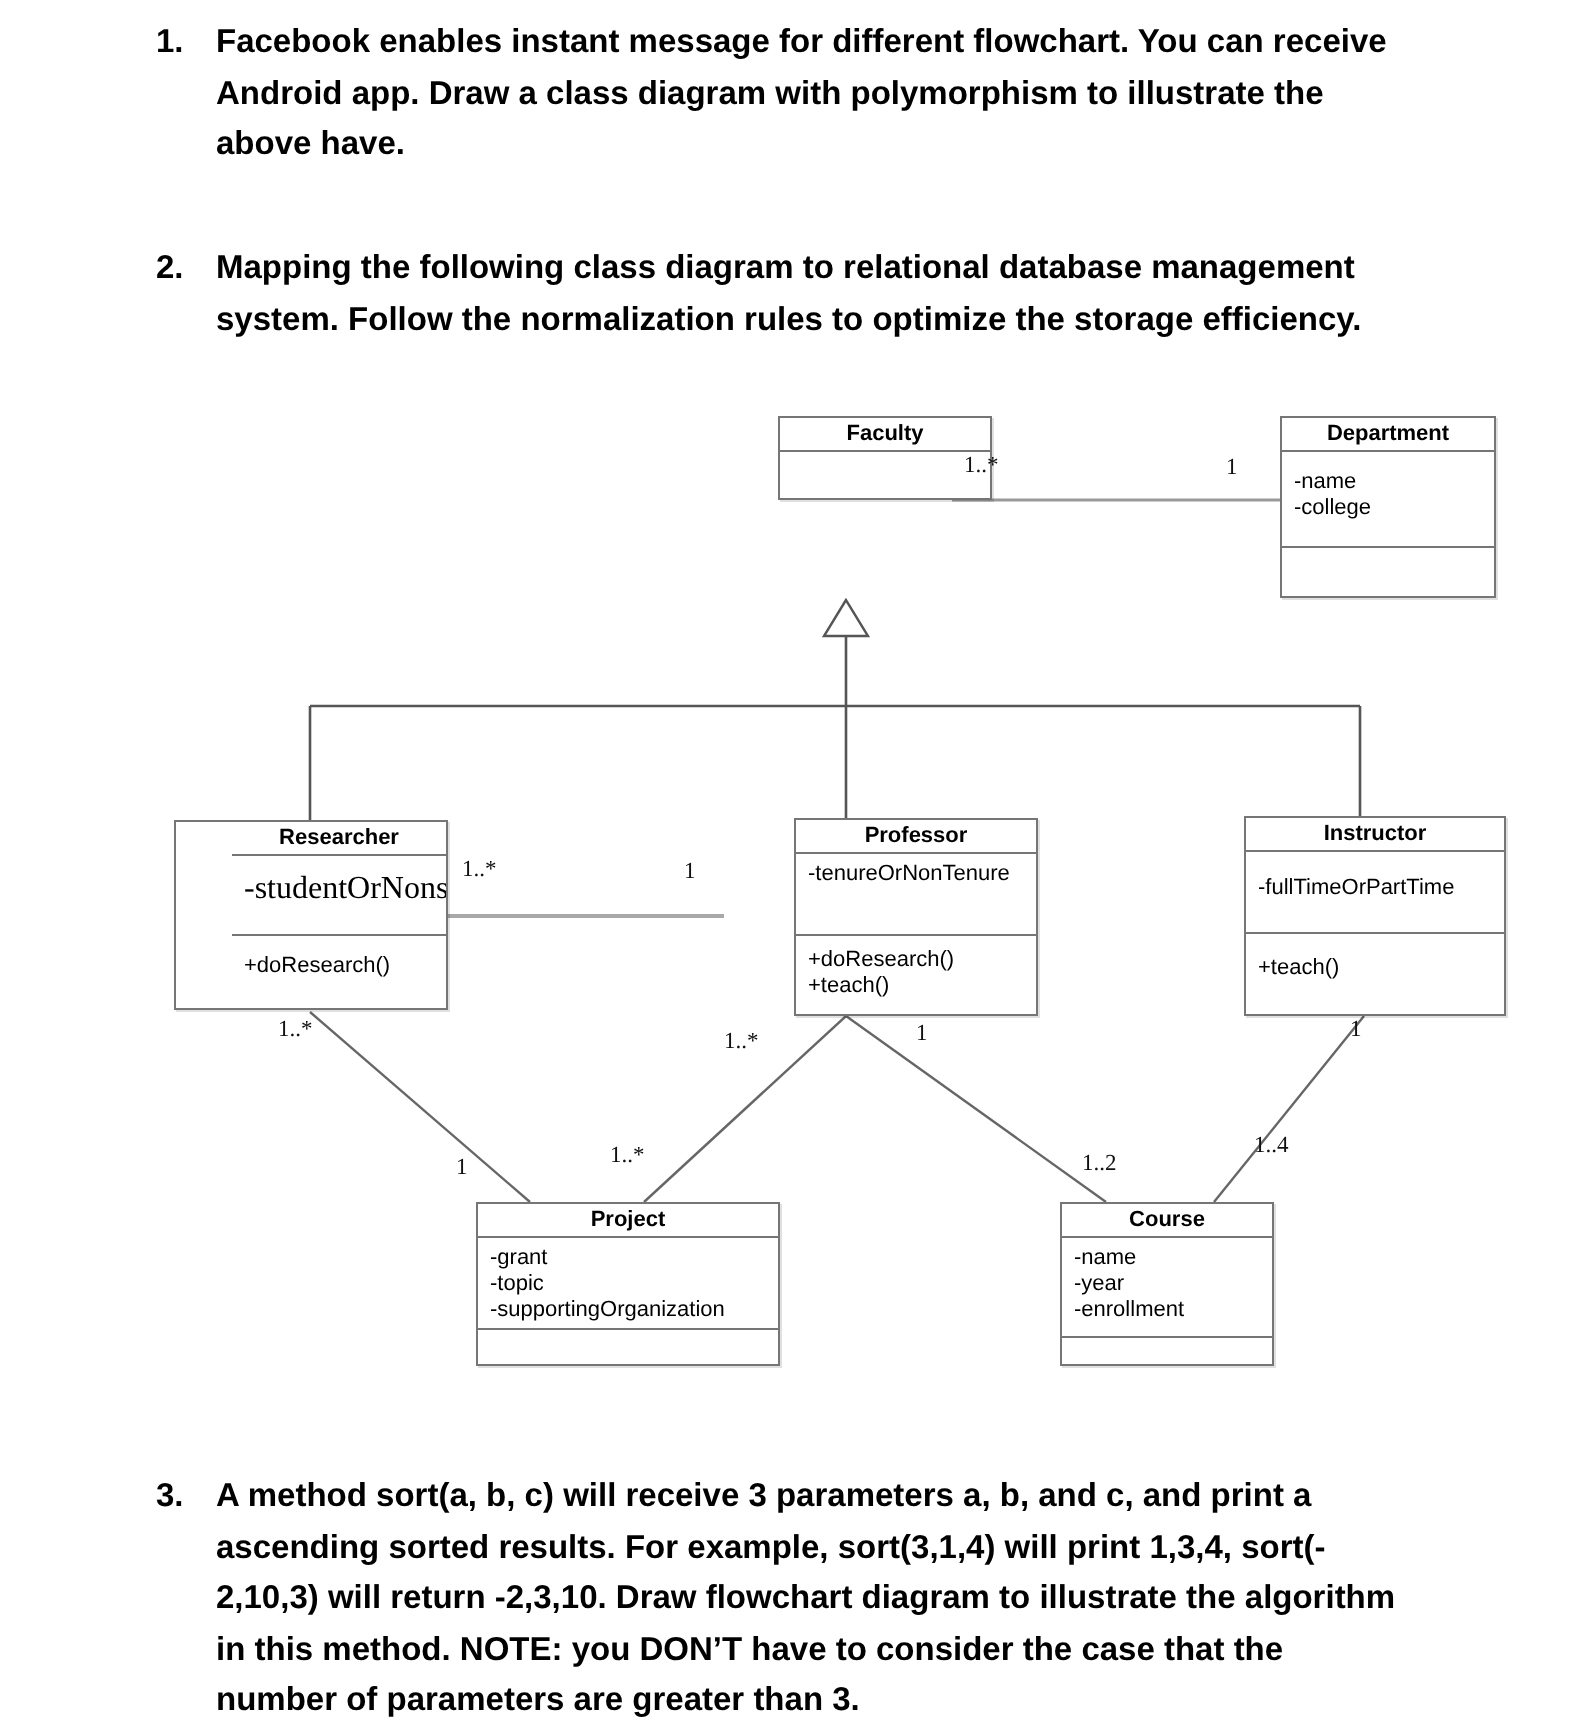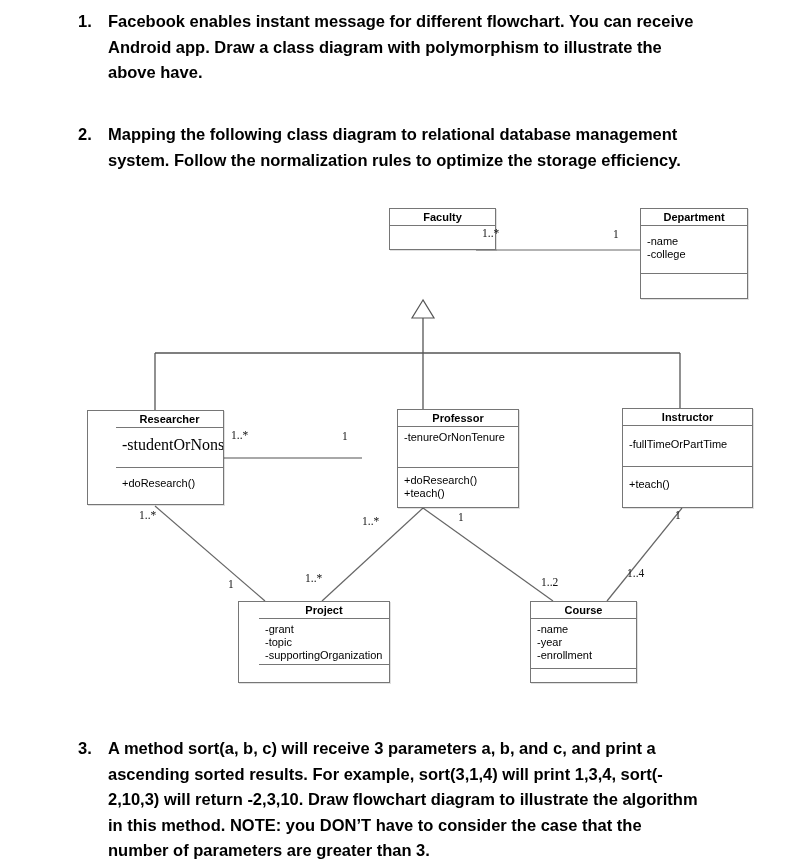--- a/index.html
+++ b/index.html
@@ -121,21 +121,21 @@
     <div class="uml-class" style="left:622px;top:408px;width:131px;">
       <div class="uml-title">Instructor</div>
       <div class="uml-comp" style="height:41px;padding-top:12px;">
         <div class="uml-line">-fullTimeOrPartTime</div>
       </div>
       <div class="uml-comp" style="height:41px;padding-top:11px;">
         <div class="uml-line">+teach()</div>
       </div>
     </div>
 
-    <div class="uml-class" style="left:238px;top:601px;width:152px;padding-left:20px;">
+    <div class="uml-class" style="left:238px;top:601px;width:152px;">
       <div class="uml-title">Project</div>
       <div class="uml-comp" style="height:46px;">
         <div class="uml-line">-grant</div>
         <div class="uml-line">-topic</div>
         <div class="uml-line">-supportingOrganization</div>
       </div>
       <div class="uml-comp" style="height:18px;"></div>
     </div>
 
     <div class="uml-class" style="left:530px;top:601px;width:107px;">

